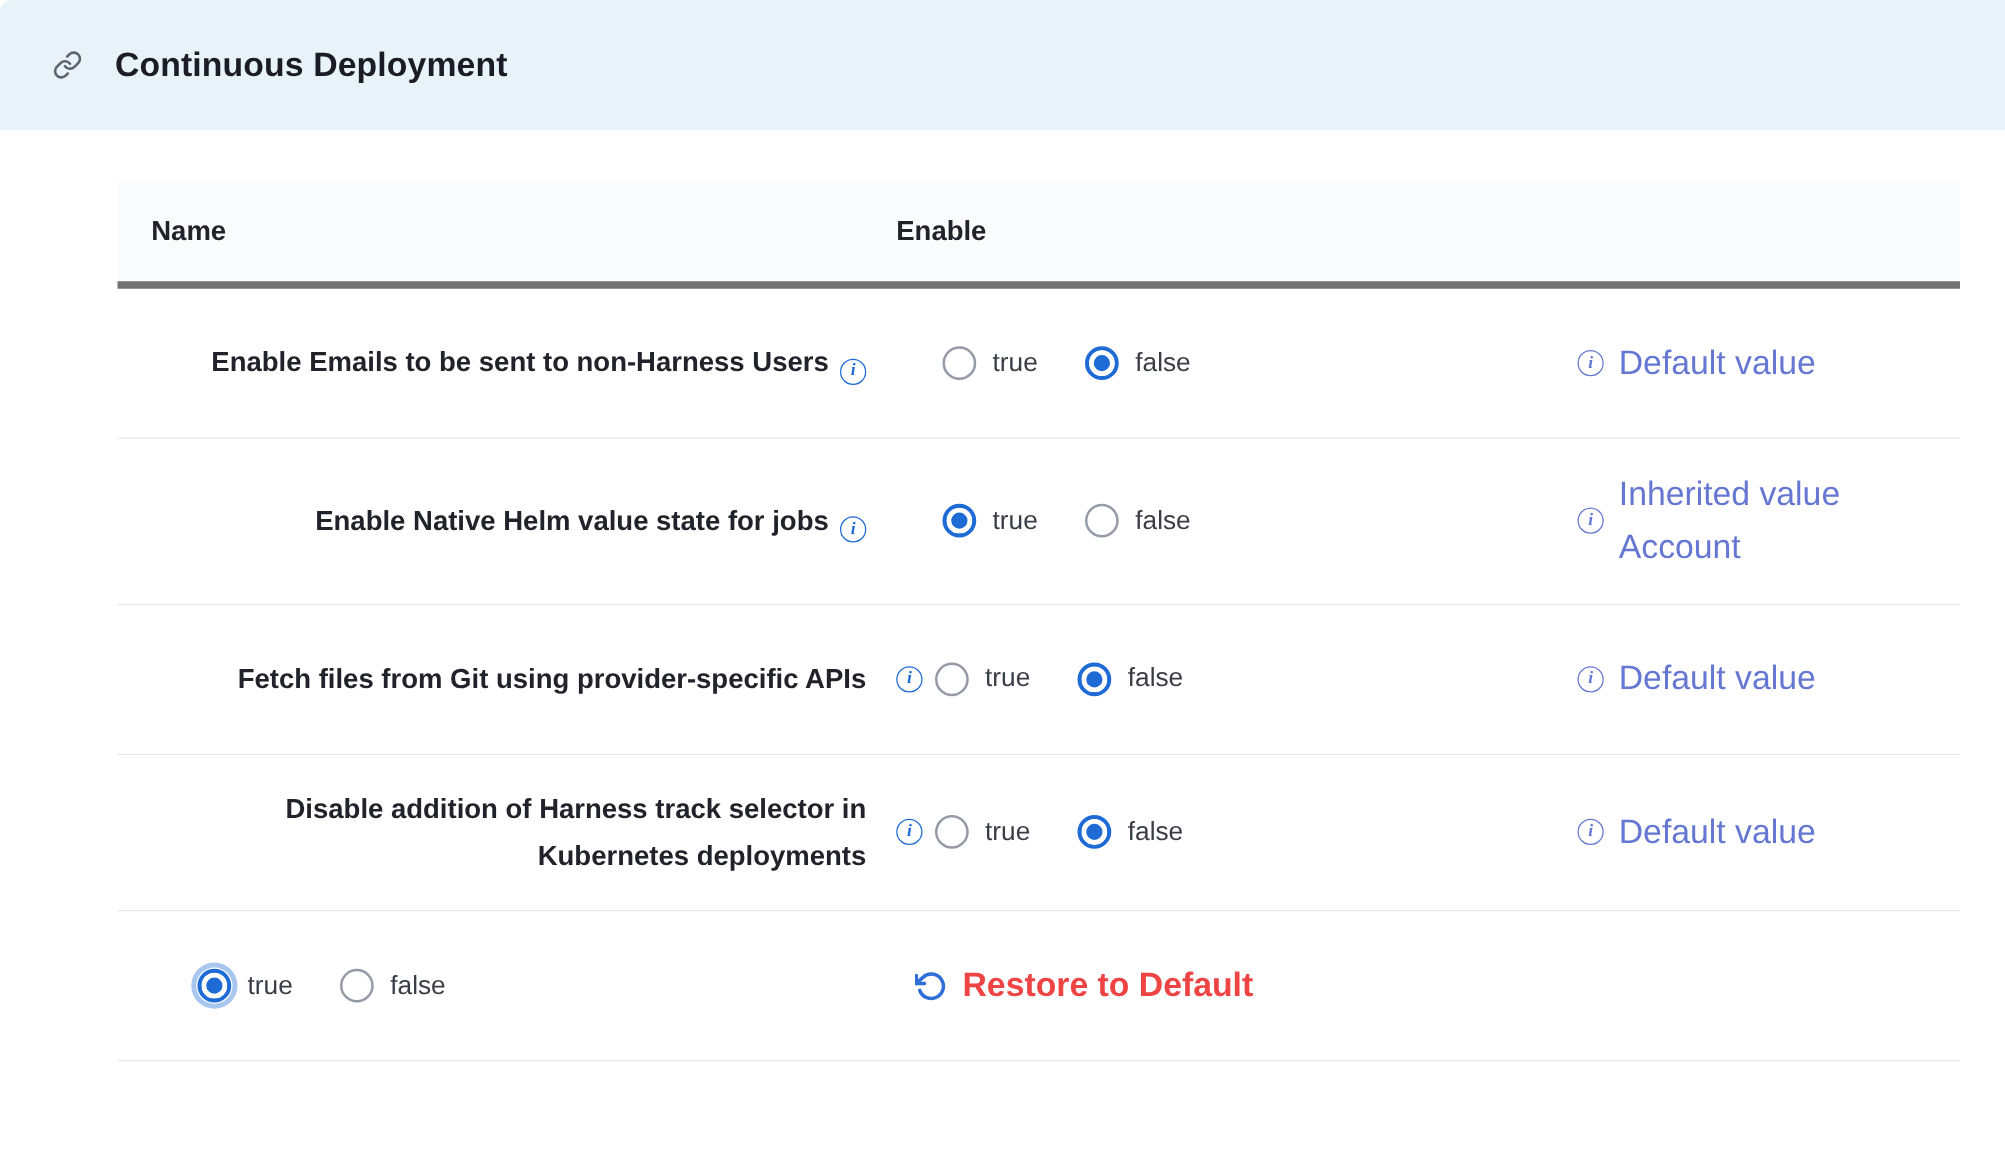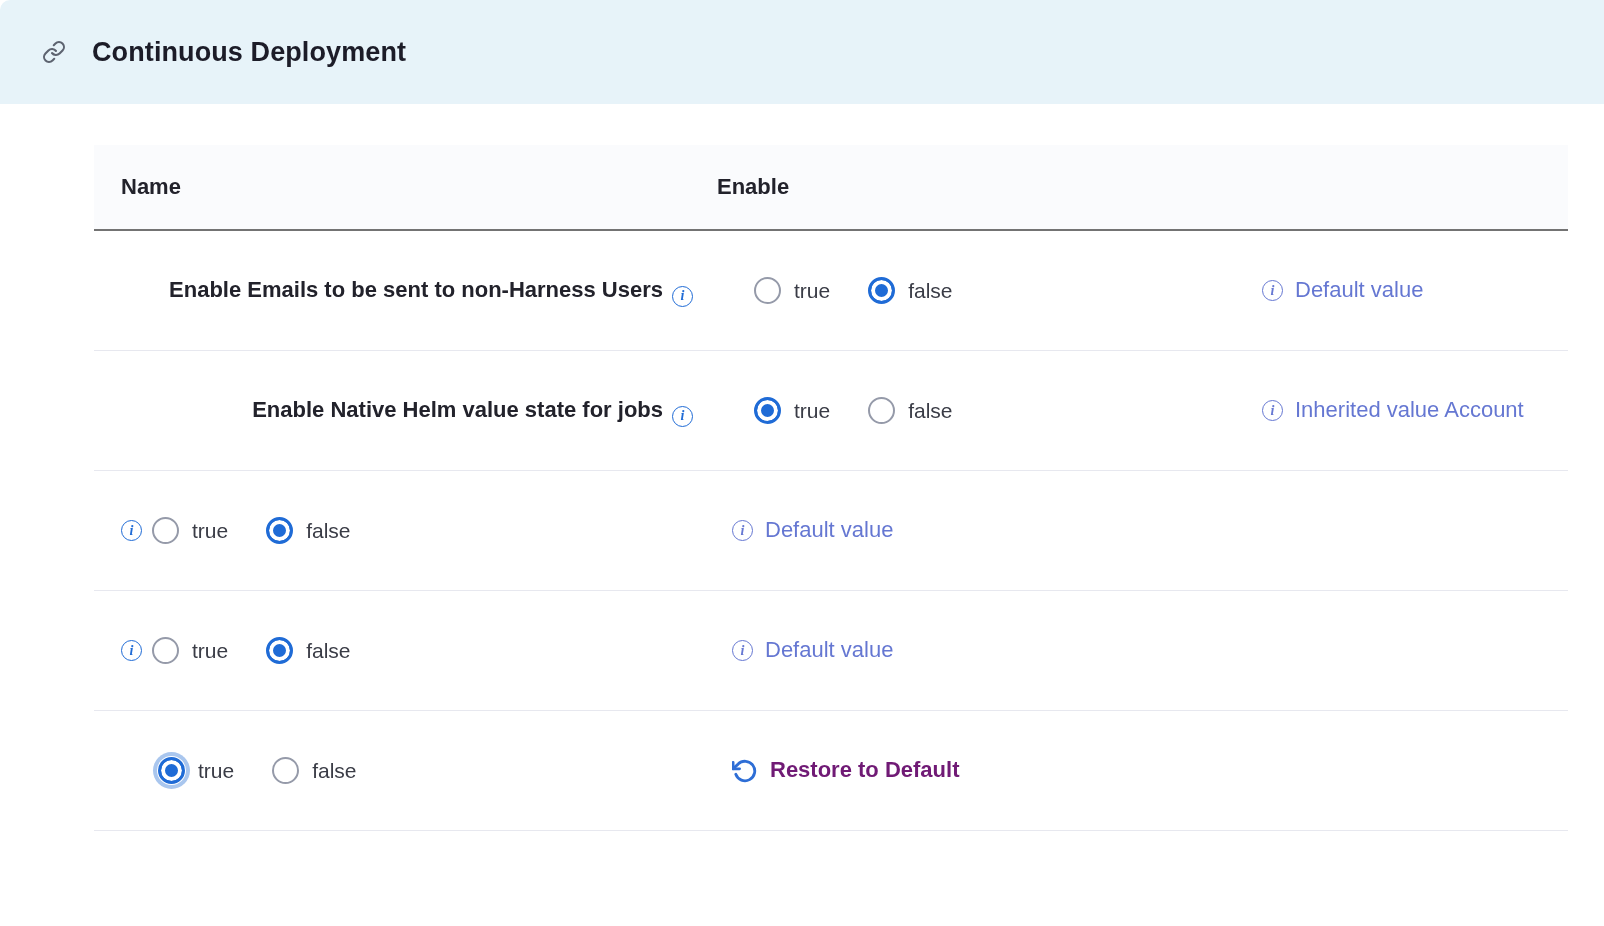--- a/index.html
+++ b/index.html
@@ -40,21 +40,21 @@
   }
   .t-head, .row {
     display: grid;
     grid-template-columns: 596px 530px 1fr;
     padding: 0 27px;
     align-items: center;
   }
   .t-head {
     height: 86px;
     background: #fafbfd;
-    border-bottom: 2px solid #737373;
+    border-bottom: 6px solid #737373;
   }
   .t-head .col-label {
     font-size: 22px;
     font-weight: 600;
     color: #22222b;
   }
   .row {
     min-height: 120px;
     padding-top: 24px;
     padding-bottom: 24px;
@@ -124,29 +124,29 @@
   }
   .radio-label:last-child { margin-right: 0; }
 
   
   .status-cell {
     display: flex;
     align-items: center;
     padding-left: 15px;
   }
   .status-link {
-    font-size: 22px;
+    font-size: 27px;
     margin-left: 12px;
     cursor: pointer;
     max-width: 230px;
     line-height: 1.55;
   }
   .status-link.default-type { color: #6577d2; }
   .status-link.restore-type {
-    color: #701a75;
+    color: #ef4444;
     font-weight: 700;
     max-width: none;
   }
   .restore-icon {
     width: 26px; height: 26px;
     color: #2e6ed6;
     flex: none;
     display: inline-flex;
     cursor: pointer;
   }
@@ -198,34 +198,40 @@
       <span class="radio"></span>
       <span class="radio-label">false</span>
     </div>
     <div class="status-cell">
       <span class="info-icon info-purple"></span>
       <span class="status-link default-type">Inherited value Account</span>
     </div>
   </div>
 
   <div class="row">
+    <div class="name-cell">
+      <span>Fetch files from Git using provider-specific APIs</span>
+    </div>
     <div class="value-cell">
       <span class="info-icon info-blue lead-info"></span>
       <span class="radio"></span>
       <span class="radio-label">true</span>
       <span class="radio checked"></span>
       <span class="radio-label">false</span>
     </div>
     <div class="status-cell">
       <span class="info-icon info-purple"></span>
       <span class="status-link default-type">Default value</span>
     </div>
   </div>
 
   <div class="row">
+    <div class="name-cell">
+      <span>Disable addition of Harness track selector in Kubernetes deployments</span>
+    </div>
     <div class="value-cell">
       <span class="info-icon info-blue lead-info"></span>
       <span class="radio"></span>
       <span class="radio-label">true</span>
       <span class="radio checked"></span>
       <span class="radio-label">false</span>
     </div>
     <div class="status-cell">
       <span class="info-icon info-purple"></span>
       <span class="status-link default-type">Default value</span>

